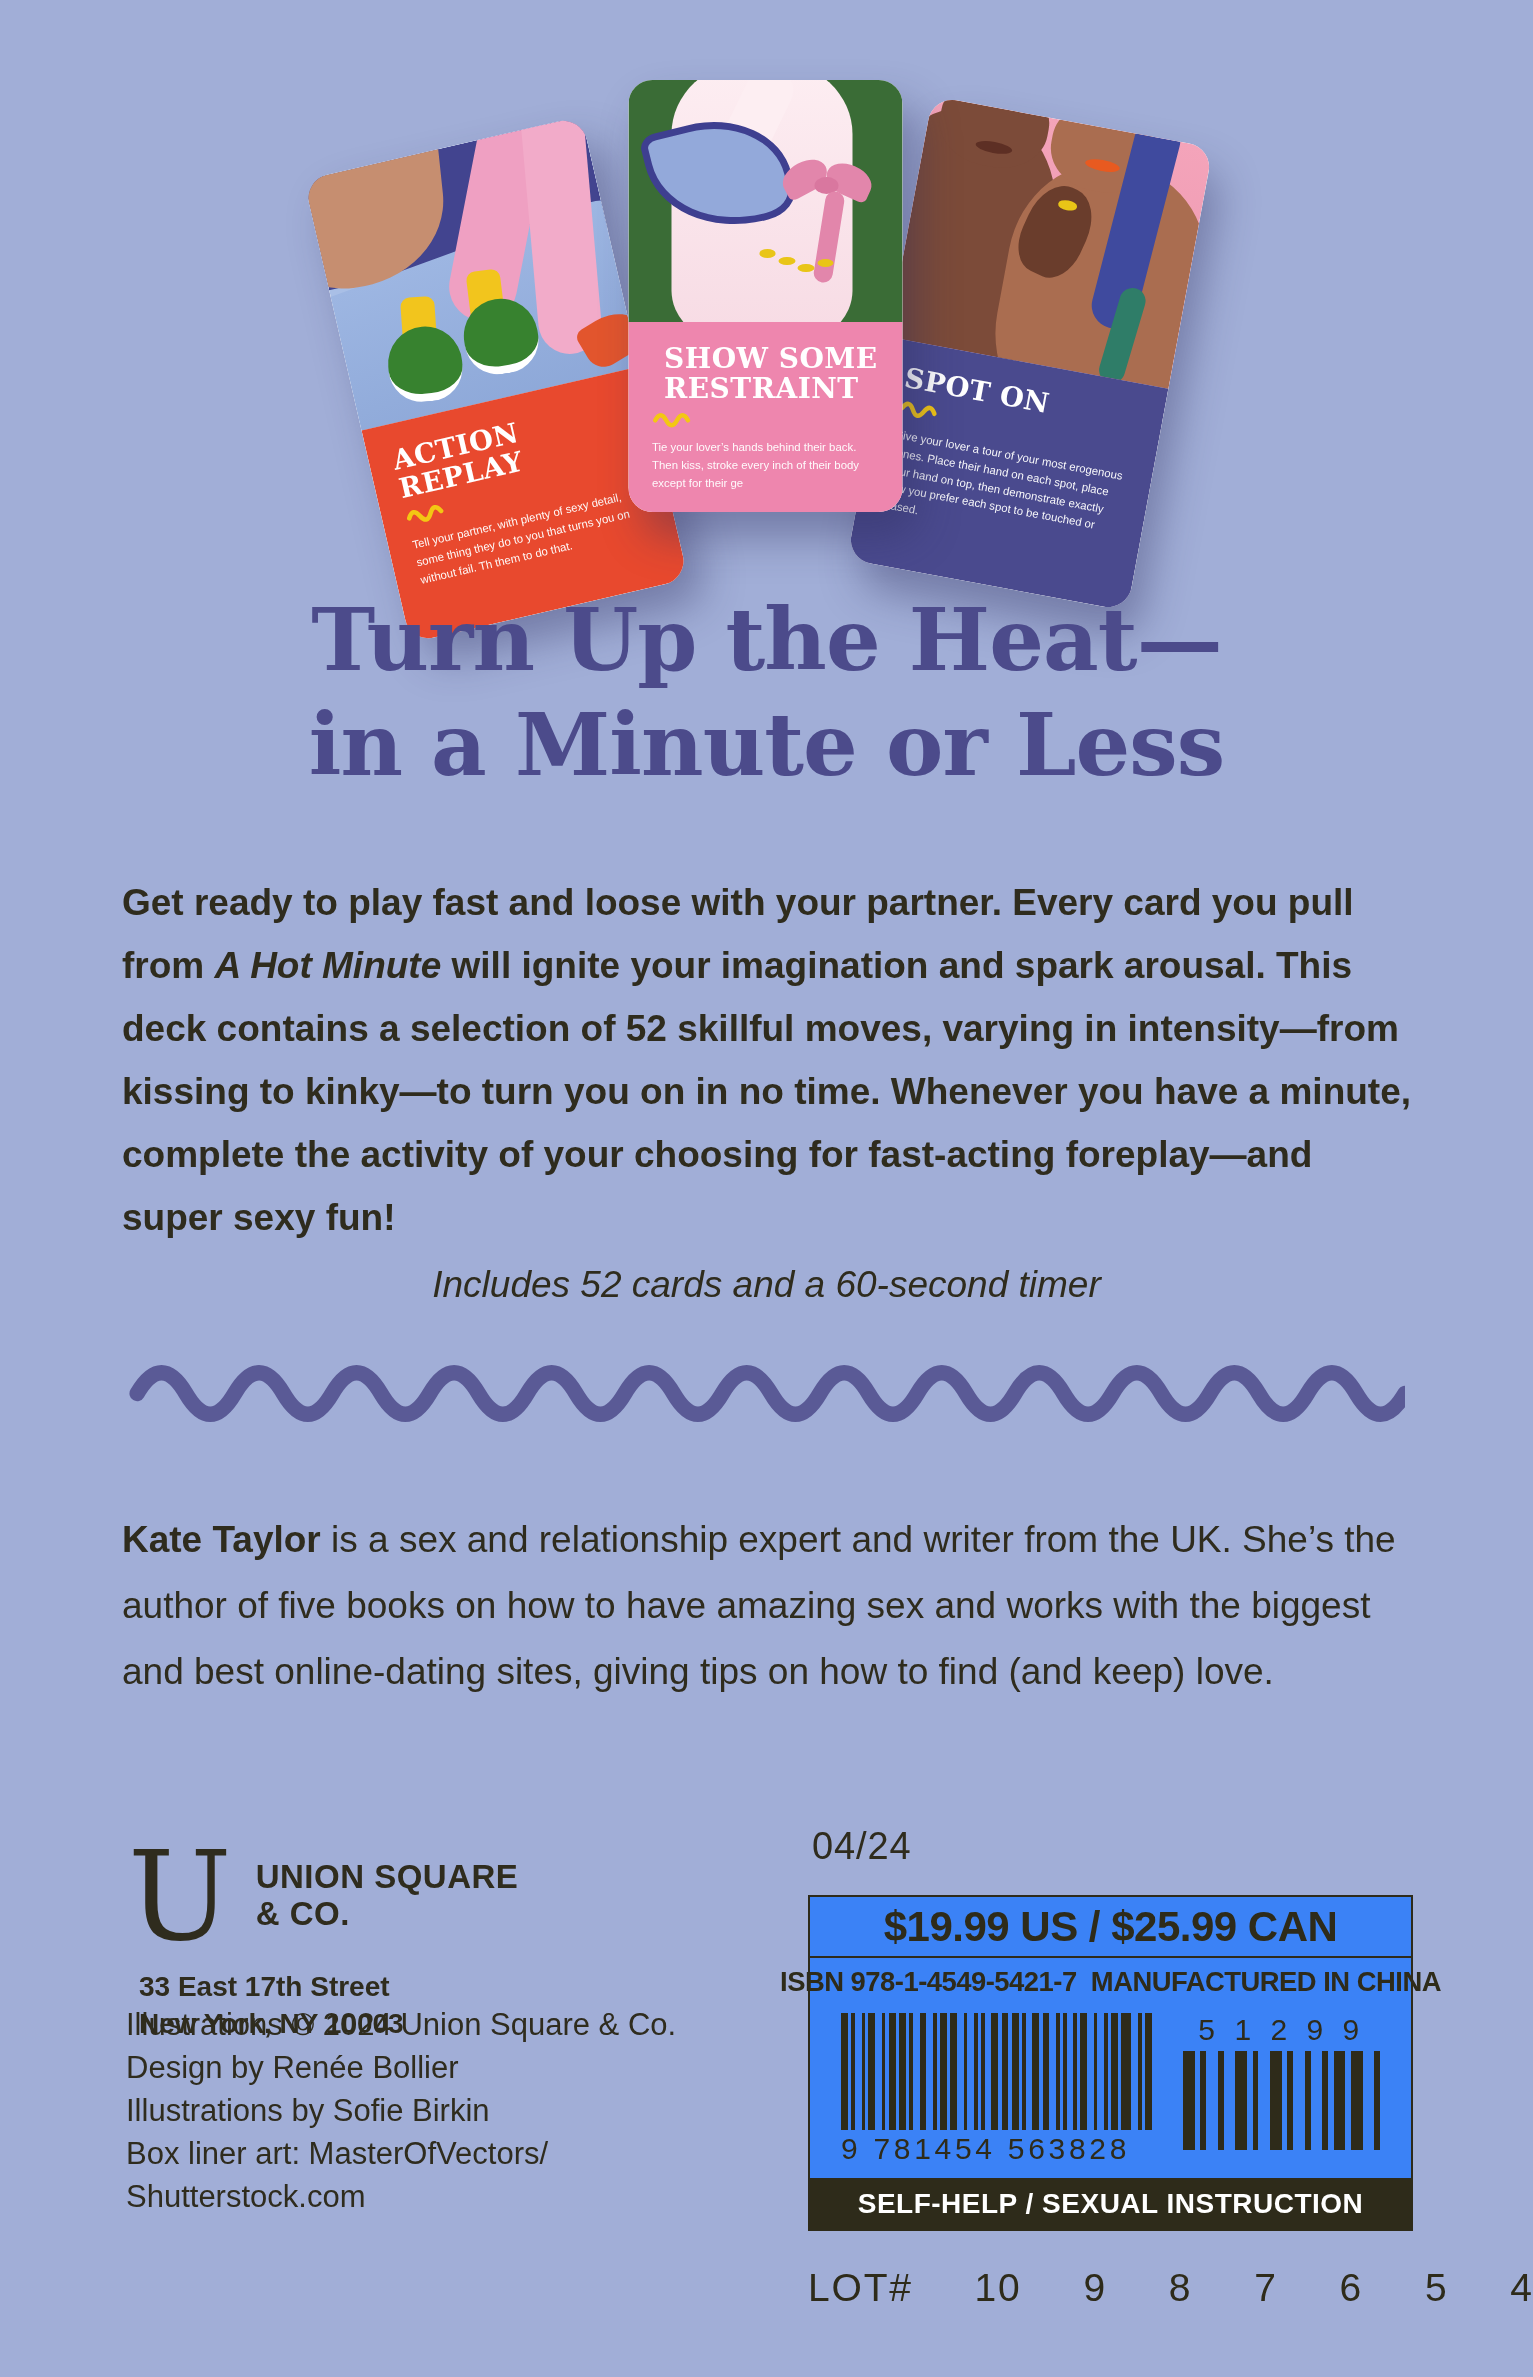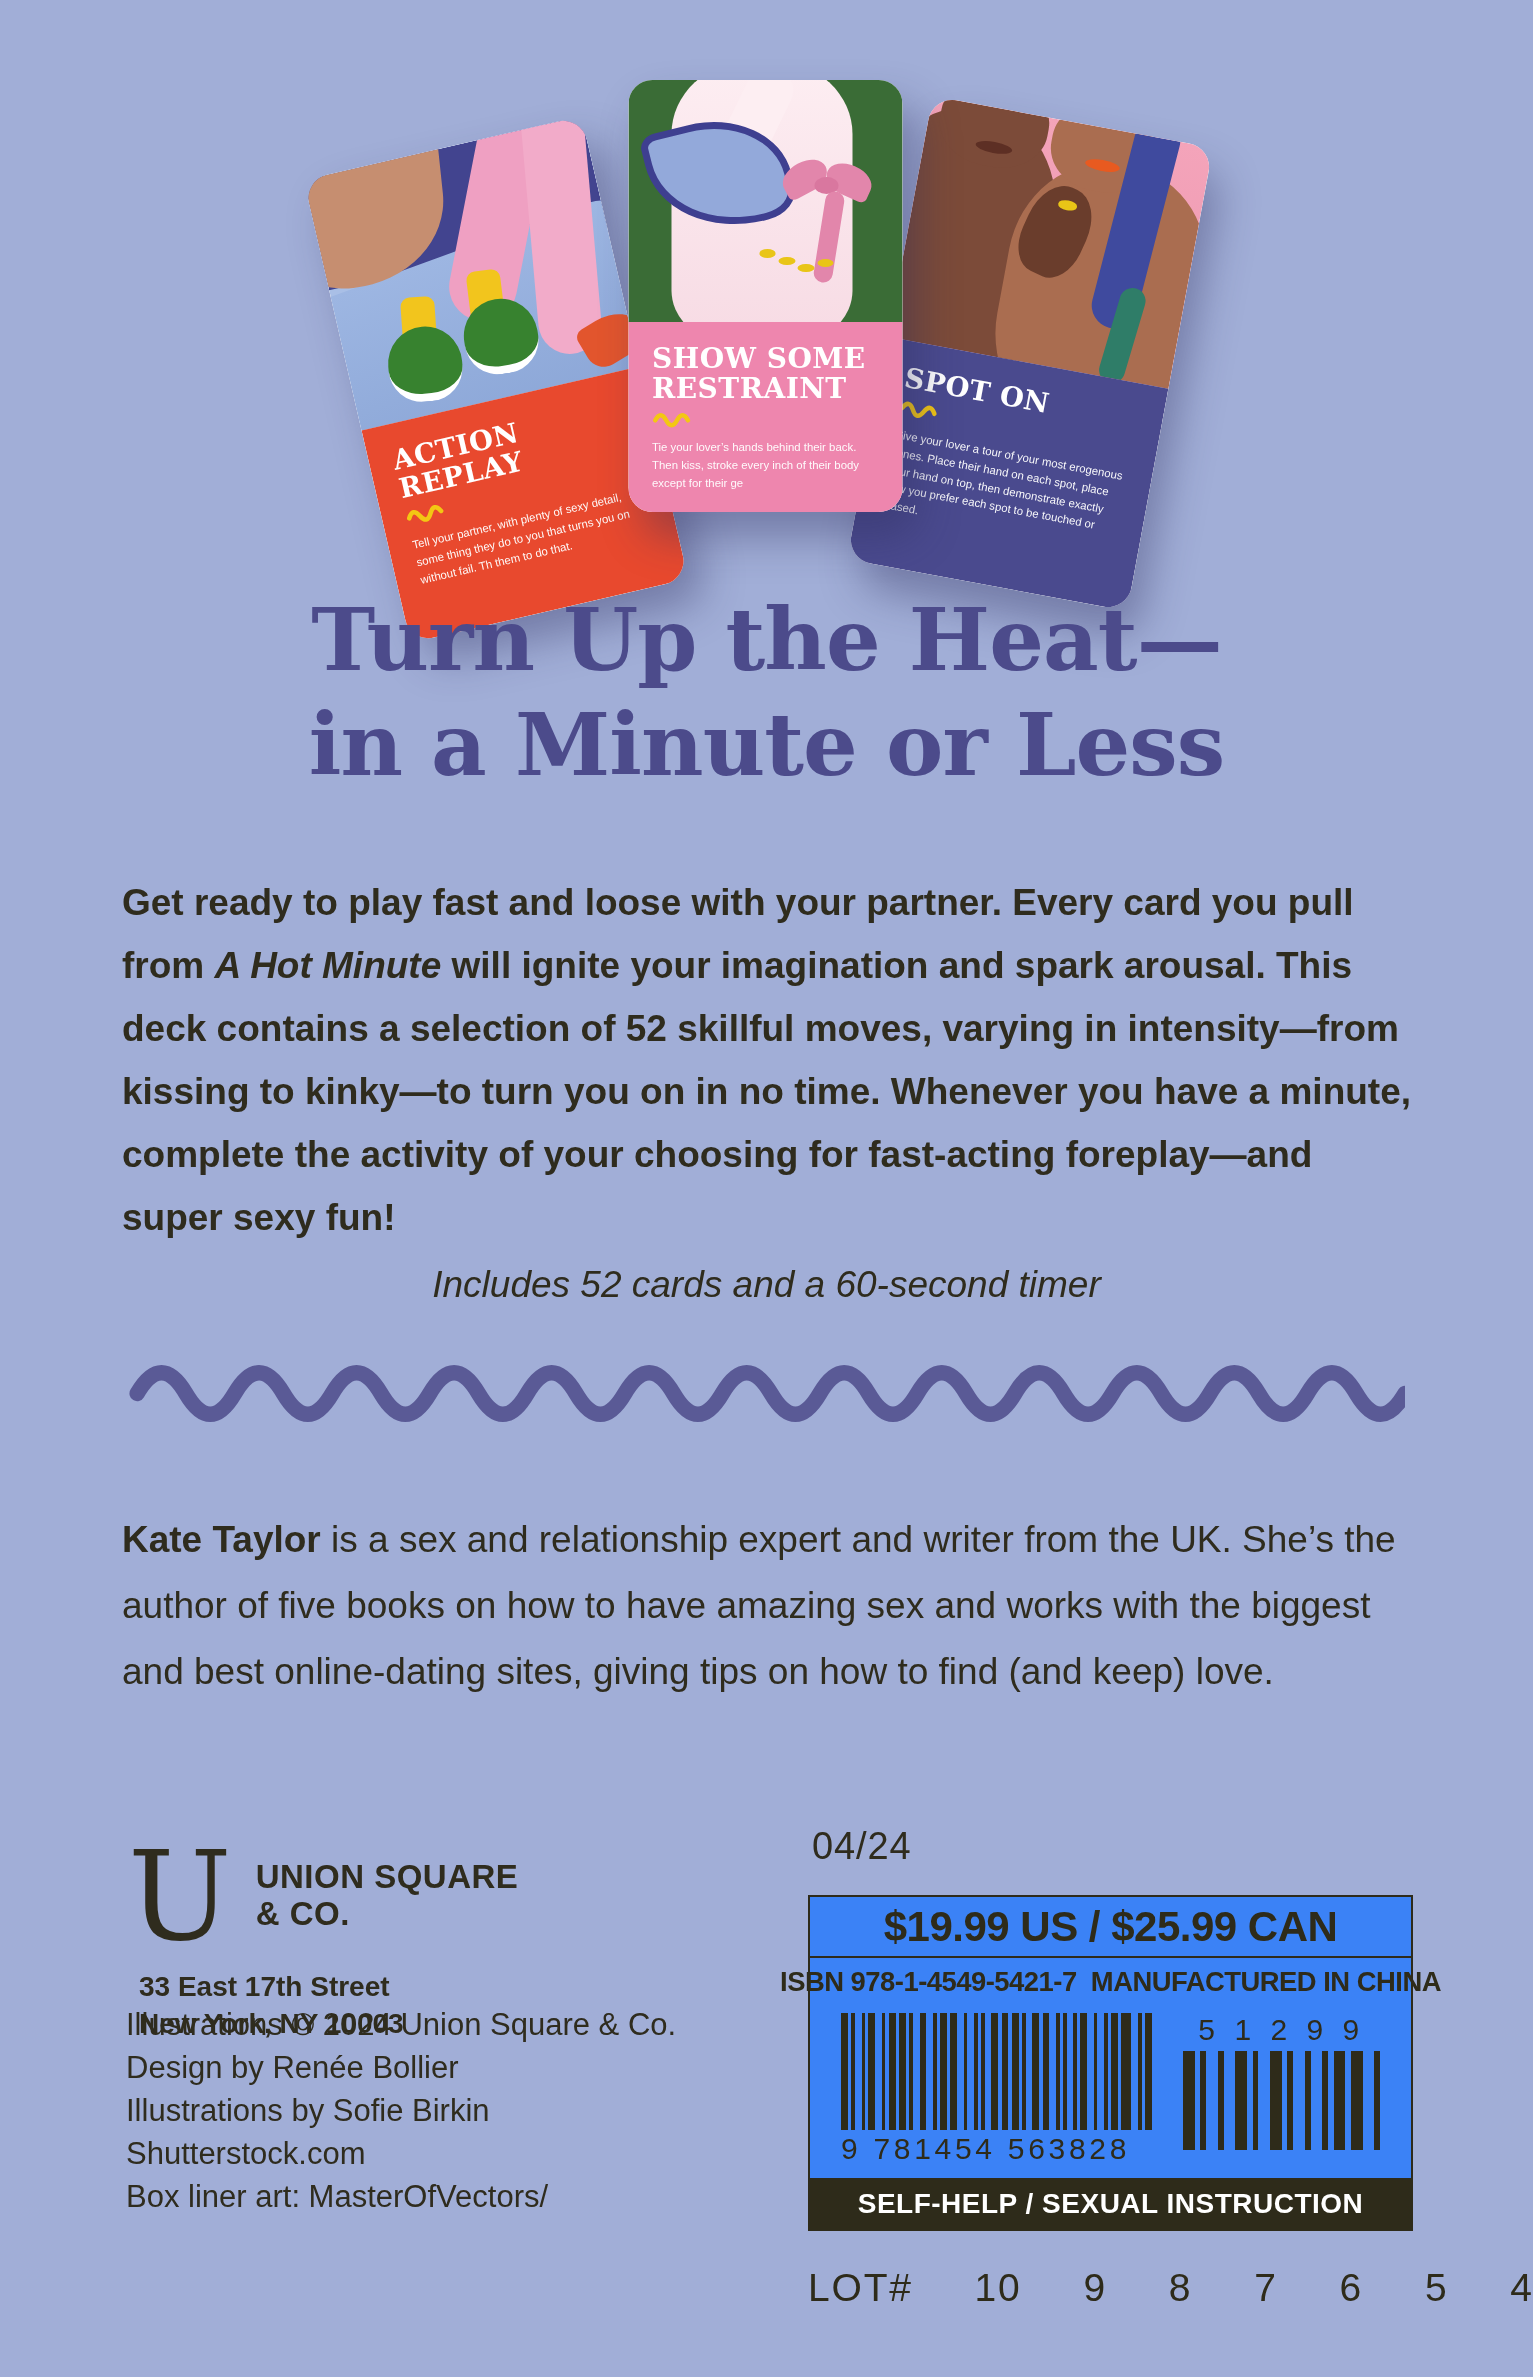--- a/index.html
+++ b/index.html
@@ -17,21 +17,21 @@
   .card-title{font-family:"DejaVu Serif","Liberation Serif",serif;font-weight:bold;letter-spacing:0.5px;line-height:1.08;}
   .card-body{margin-top:11px;font-size:11.4px;line-height:1.55;opacity:.96;}
   .squiggle{display:block;margin-top:7.3px;}
   #card-left{left:7.3px;top:62px;width:285px;height:475px;transform:rotate(-13deg);z-index:1;}
   #card-left .card-art{height:54%;background:#a9bfe6;}
   #card-left .card-label{height:46%;background:#e8492e;}
   #card-left .card-title{font-size:27.4px;}
   #card-mid{left:282px;top:0;width:274px;height:432px;z-index:3;}
   #card-mid .card-art{height:56%;background:#3a6c36;}
   #card-mid .card-label{height:44%;background:#ee86ae;}
-  #card-mid .card-title{font-size:28px;}
+  #card-mid .card-title{font-size:28px;margin-left:12px;}
   #card-right{left:541px;top:38px;width:285px;height:471px;transform:rotate(10.5deg);z-index:2;}
   #card-right .card-art{height:52%;background:linear-gradient(180deg,#f4a4ba,#eb96af);}
   #card-right .card-label{height:48%;background:#4a4a8e;}
   #card-right .card-title{font-size:27.4px;}
   
   .shape{position:absolute;}
   .lc-band{top:0;left:0;right:0;height:44%;background:#42448f;}
   .lc-seat{top:40%;left:-12%;width:124%;height:80%;background:linear-gradient(180deg,#9db6e2,#8aa5d6);transform:rotate(-7deg);border-radius:31px;}
   .lc-tan{top:-6%;left:-16%;width:62%;height:52%;background:#c68e70;border-radius:0 0 58% 46%/0 0 66% 52%;transform:rotate(7deg);}
   .lc-pink1{top:-14%;left:52%;width:24%;height:86%;background:#efa0c2;border-radius:37px;transform:rotate(24deg);}
@@ -197,22 +197,22 @@
   <div class="address">
     <div>33 East 17th Street</div>
     <div>New York, NY 10003</div>
   </div>
 </div>
 
 <div class="credits">
   <div>Illustrations © 2024 Union Square &amp; Co.</div>
   <div>Design by Renée Bollier</div>
   <div>Illustrations by Sofie Birkin</div>
+  <div>Box liner art: MasterOfVectors/</div>
   <div>Shutterstock.com</div>
-  <div>Box liner art: MasterOfVectors/</div>
 </div>
 
 <div class="datecode">04/24</div>
 
 <div class="bx">
   <div class="bx-price">$19.99 US / $25.99 CAN</div>
   <div class="bx-isbn">ISBN 978-1-4549-5421-7  MANUFACTURED IN CHINA</div>
   <div class="bx-code">
     <div class="main-code">
       <div class="bars">

